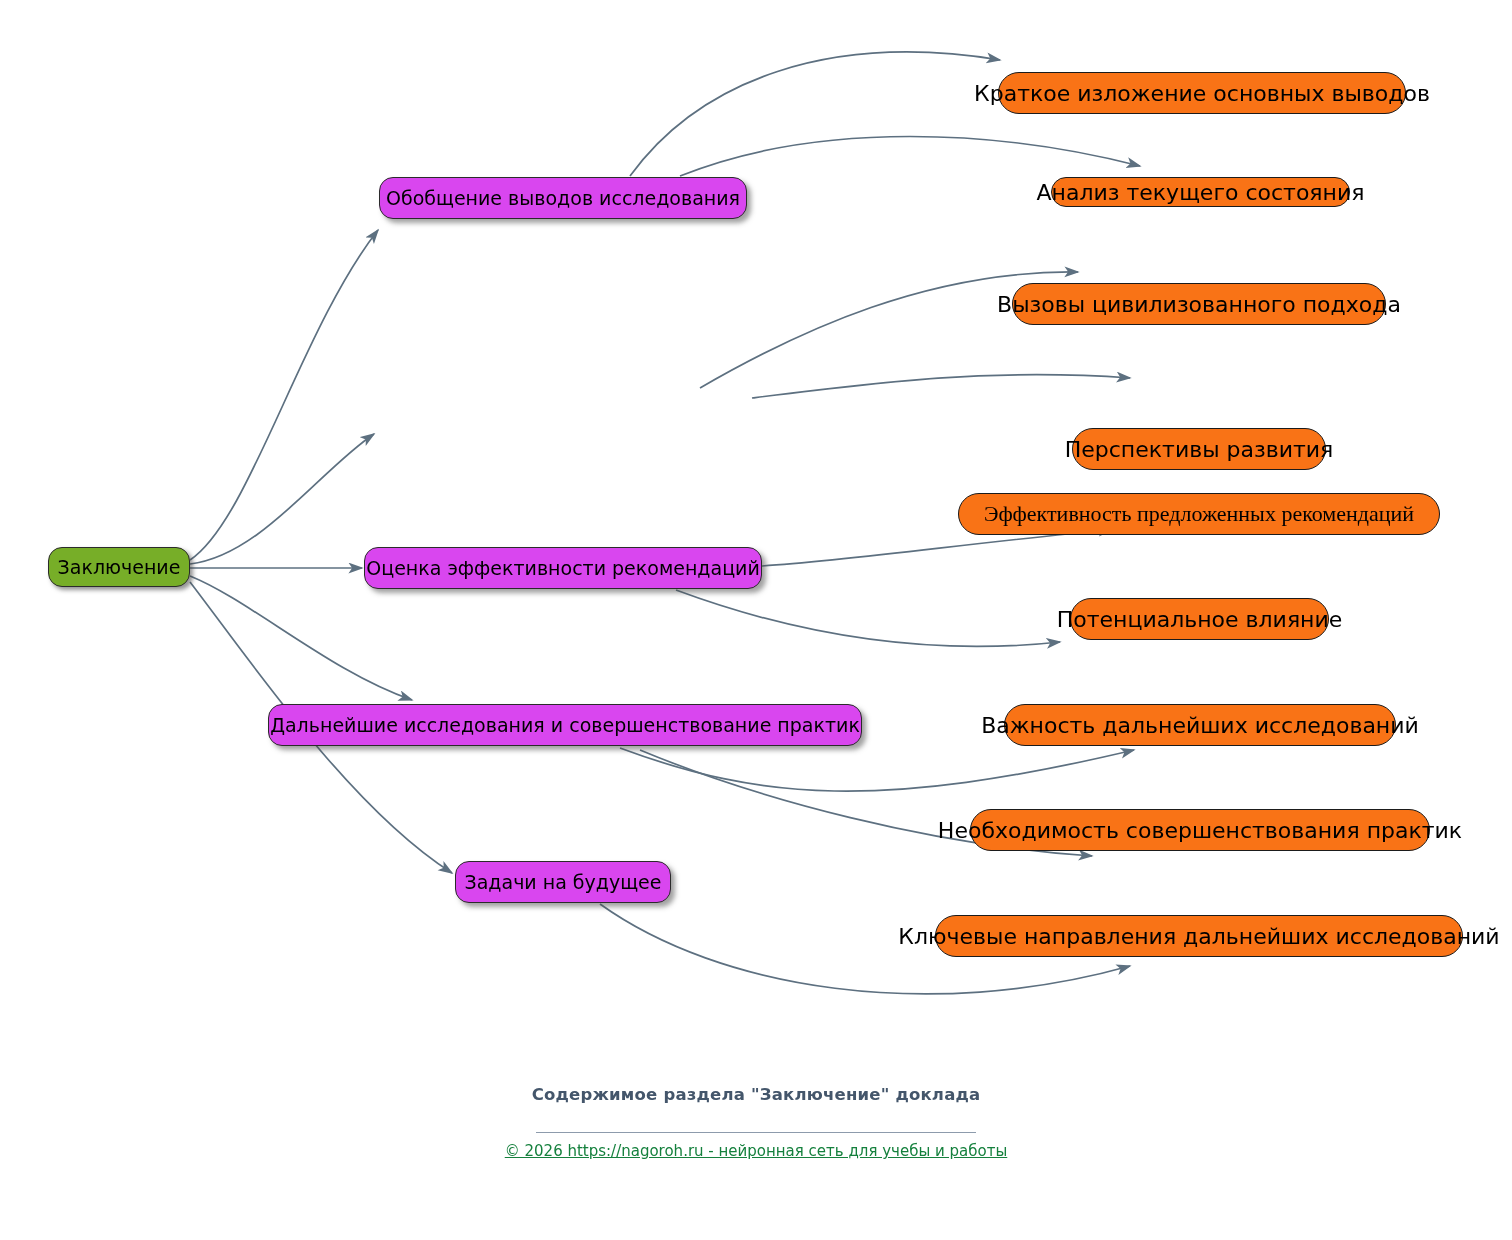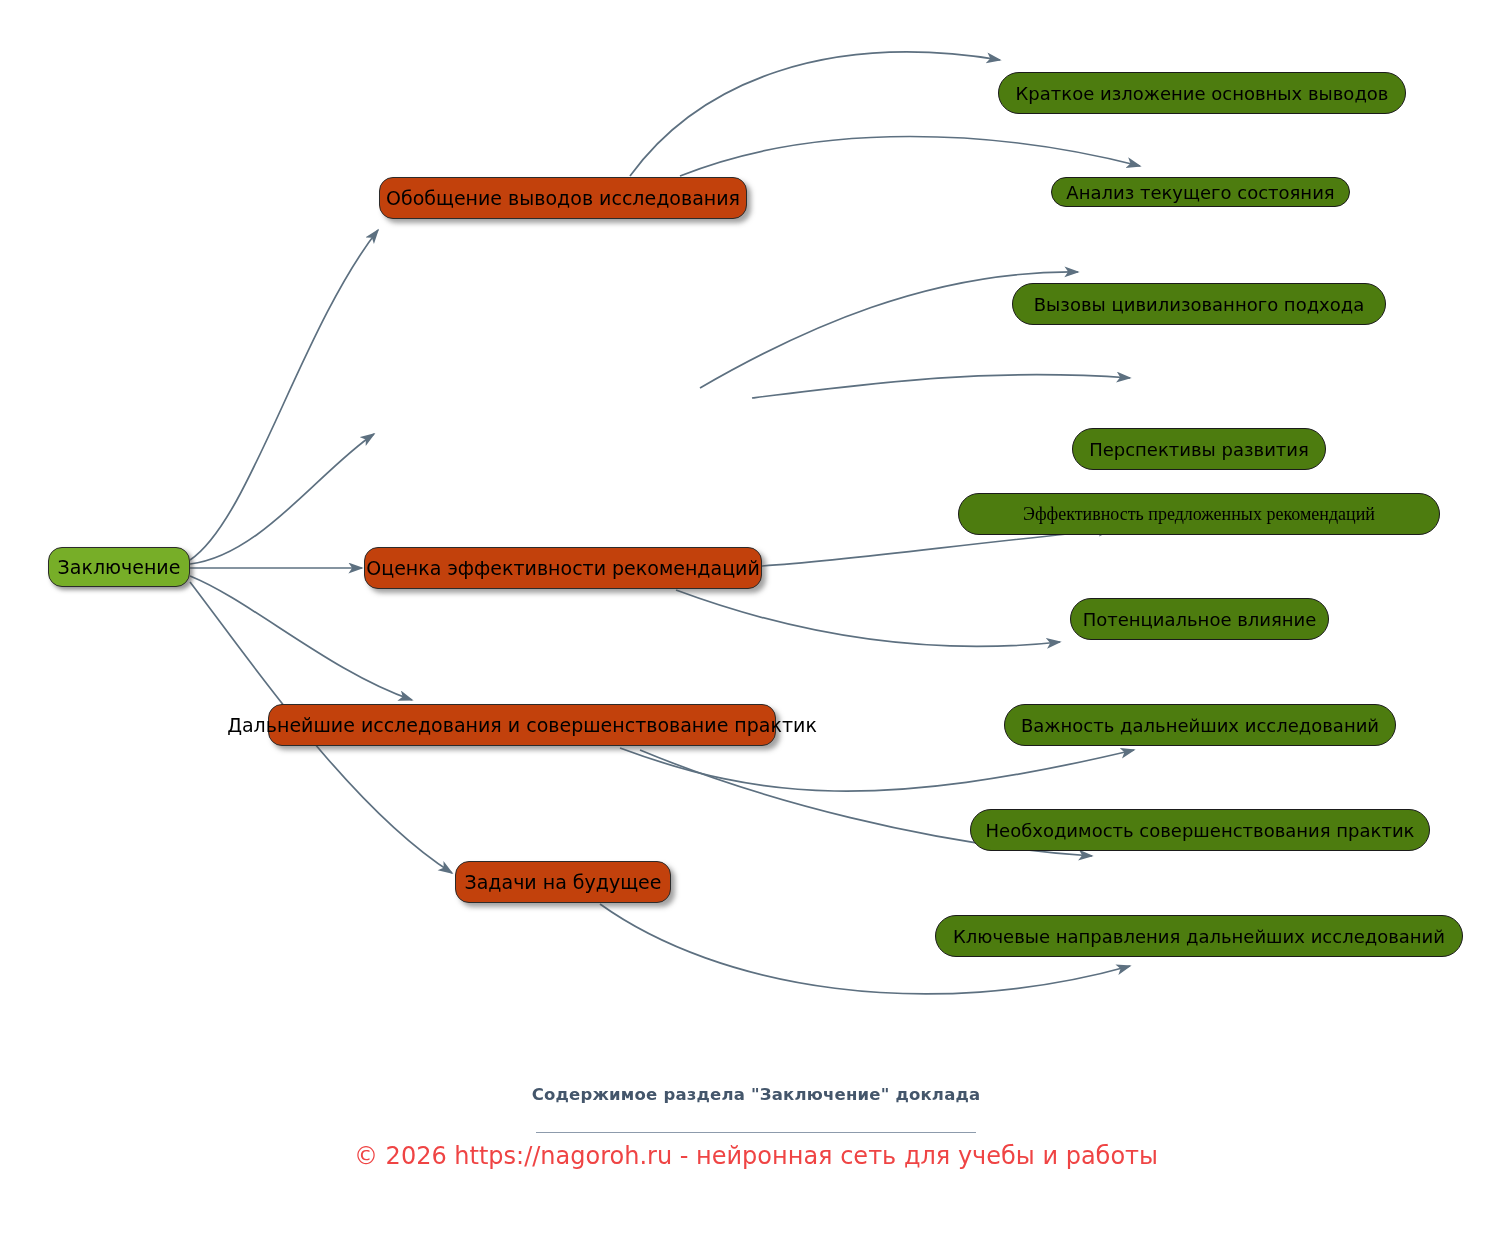--- a/index.html
+++ b/index.html
@@ -36,33 +36,33 @@
   }
   .node-root {
     background: #77AE28;
     border: 1.4px solid #2b2b2b;
     border-radius: 14px;
     font-size: 19px;
     box-shadow: 3px 3px 4px rgba(60,60,60,0.55);
     padding: 8px 14px;
   }
   .node-branch {
-    background: #c2410c;
+    background: #d946ef;
     border: 1.4px solid #2b2b2b;
     border-radius: 14px;
     font-size: 19px;
     box-shadow: 4px 4px 5px rgba(70,70,70,0.5);
     padding: 0 18px;
     justify-content: center;
   }
   .node-leaf {
-    background: #4d7c0f;
+    background: #f97316;
     border: 1.4px solid #1b1b1b;
     border-radius: 24px;
-    font-size: 18px;
+    font-size: 22px;
     padding: 11px 20px;
   }
   .footer {
     position: absolute;
     left: 0;
     width: 1512px;
     text-align: center;
   }
   .footer-title {
     top: 1085px;
@@ -75,22 +75,23 @@
     top: 1118px;
   }
   .footer-rule-line {
     display: inline-block;
     width: 440px;
     height: 1px;
     background: #8d9bac;
   }
   .footer-credit {
     top: 1142px;
-    font-size: 24px;
-    color: #ef4444;
+    font-size: 15px;
+    color: #15803d;
+    text-decoration: underline;
   }
 </style>
 </head>
 <body>
 
 <div id="canvas">
 
   <svg id="edges" viewBox="0 0 1512 1240" xmlns="http://www.w3.org/2000/svg">
     <defs>
       <marker id="arrow" markerWidth="10" markerHeight="10" refX="8" refY="3.2" orient="auto" markerUnits="strokeWidth">
@@ -145,21 +146,21 @@
   <div class="node node-branch" style="left:364px; top:547px; width:398px; height:42px;">
     <span>Оценка эффективности рекомендаций</span>
   </div>
   <div class="node node-leaf" style="left:958px; top:493px; width:482px; height:42px;font-family:Liberation Serif, serif;">
     <span>Эффективность предложенных рекомендаций</span>
   </div>
   <div class="node node-leaf" style="left:1070px; top:598px; width:259px; height:42px;">
     <span>Потенциальное влияние</span>
   </div>
 
-  <div class="node node-branch" style="left:268px; top:704px; width:508px; height:42px;">
+  <div class="node node-branch" style="left:268px; top:704px; width:594px; height:42px;">
     <span>Дальнейшие исследования и совершенствование практик</span>
   </div>
   <div class="node node-leaf" style="left:1004px; top:704px; width:392px; height:42px;">
     <span>Важность дальнейших исследований</span>
   </div>
   <div class="node node-leaf" style="left:970px; top:809px; width:460px; height:42px;">
     <span>Необходимость совершенствования практик</span>
   </div>
 
   <div class="node node-leaf" style="left:935px; top:915px; width:528px; height:42px;">

